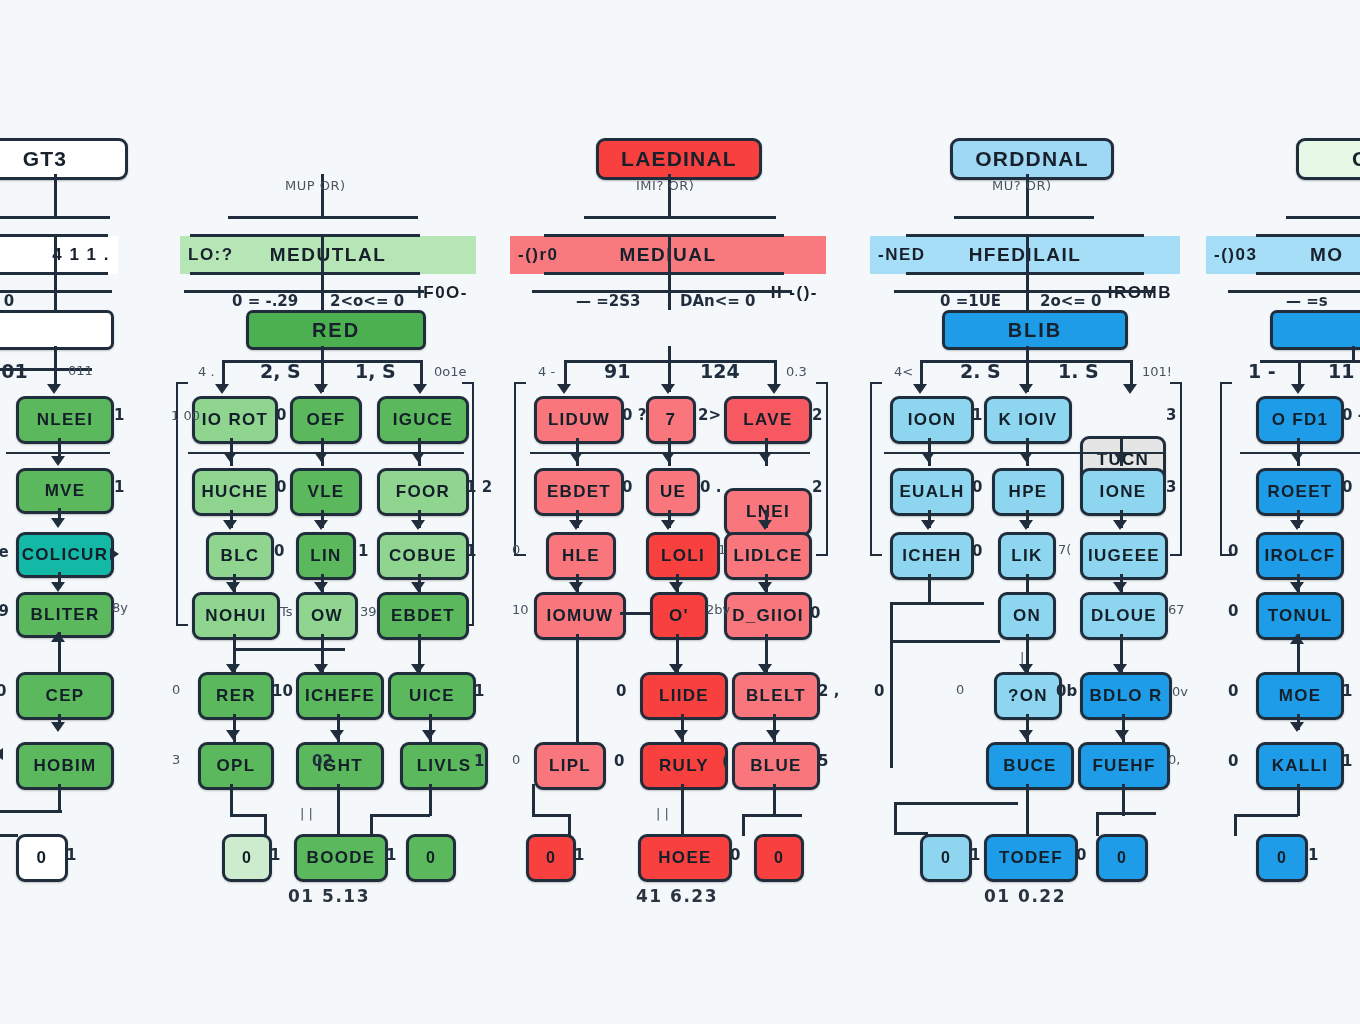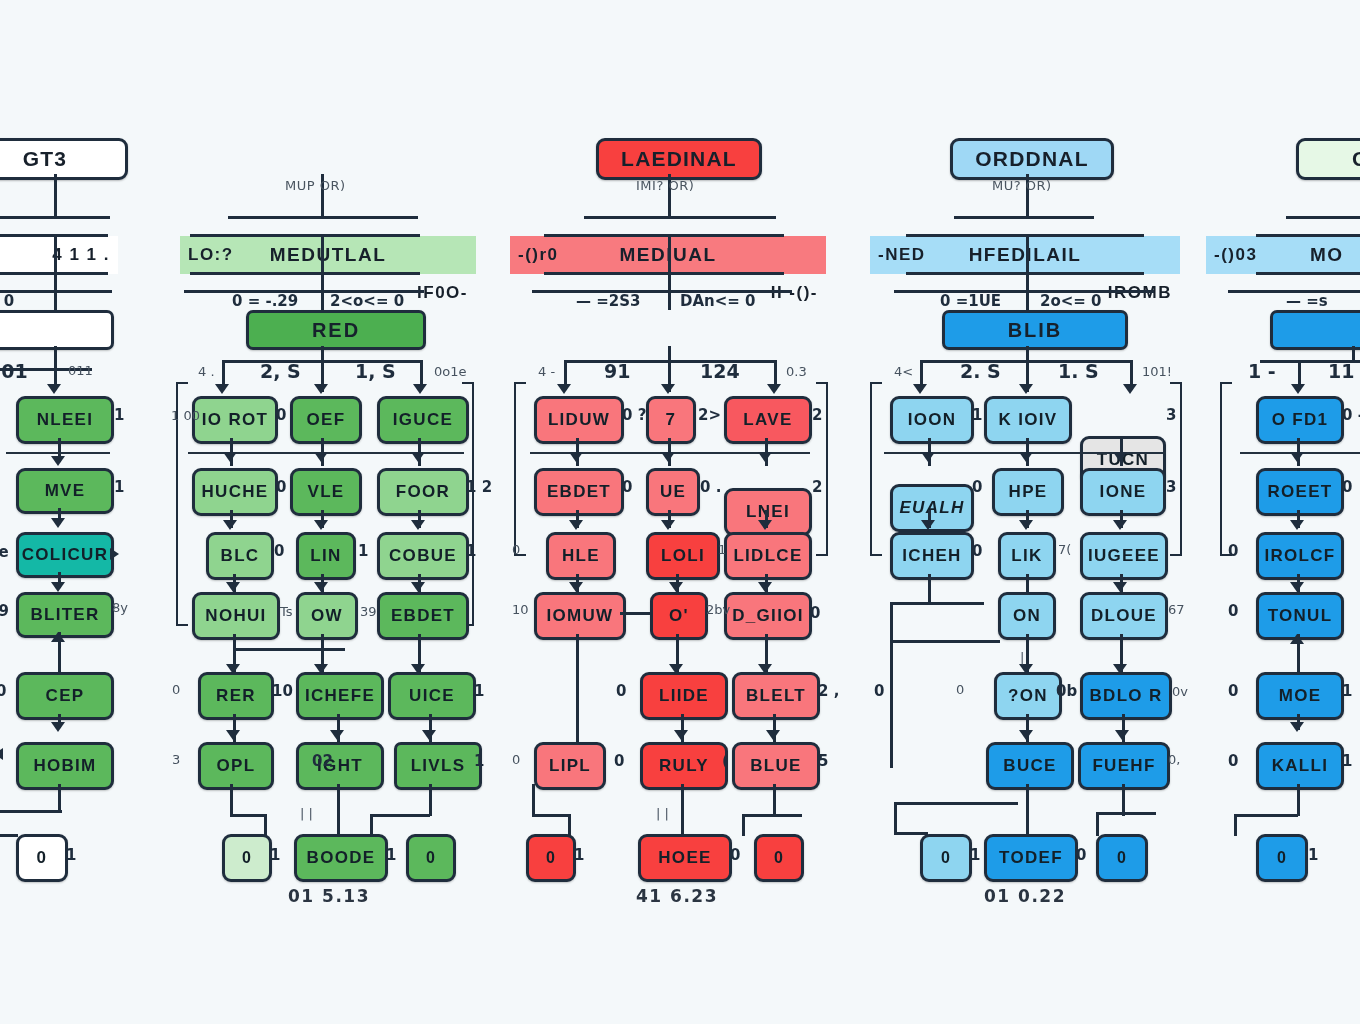--- a/index.html
+++ b/index.html
@@ -327,21 +327,21 @@
     <div class="arrow-down" style="left:56px;top:730px;"></div>
     <div class="arrow-down" style="left:160px;top:730px;"></div>
     <div class="arrow-down" style="left:252px;top:730px;"></div>
 
     <div class="node" style="left:28px;top:742px;width:70px;height:42px;background:#5cb85c;">
       <span>OPL</span>
       </div>
     <div class="node" style="left:126px;top:742px;width:82px;height:42px;background:#5cb85c;">
       <span>IGHT</span>
       </div>
-    <div class="node" style="left:224px;top:742px;width:82px;height:42px;background:#5cb85c;border-radius:7px;">
+    <div class="node" style="left:230px;top:742px;width:82px;height:42px;background:#5cb85c;">
       <span>LIVLS</span>
       </div>
 
     <div class="vline" style="left:60px;top:784px;height:32px;"></div>
     <div class="hline" style="left:60px;top:814px;width:34px;"></div>
     <div class="vline" style="left:94px;top:814px;height:22px;"></div>
     <div class="vline" style="left:167px;top:784px;height:52px;"></div>
     <div class="vline" style="left:259px;top:784px;height:32px;"></div>
     <div class="hline" style="left:200px;top:814px;width:60px;"></div>
     <div class="vline" style="left:200px;top:814px;height:22px;"></div>
@@ -604,21 +604,21 @@
       </div>
 
     <div class="hline hair" style="left:24px;top:452px;width:282px;"></div>
     <div class="vline" style="left:68px;top:438px;height:28px;"></div>
     <div class="vline" style="left:166px;top:438px;height:28px;"></div>
     <div class="vline" style="left:260px;top:438px;height:28px;"></div>
     <div class="arrow-down" style="left:61px;top:452px;"></div>
     <div class="arrow-down" style="left:159px;top:452px;"></div>
     <div class="arrow-down" style="left:253px;top:452px;"></div>
 
-    <div class="node" style="left:30px;top:484px;width:78px;height:42px;background:#8ed5f0;font-style:italic;">
+    <div class="node" style="left:30px;top:468px;width:78px;height:42px;background:#8ed5f0;">
       <span>EUALH</span>
       </div>
     <div class="node" style="left:132px;top:468px;width:66px;height:42px;background:#8ed5f0;">
       <span>HPE</span>
       </div>
     <div class="node" style="left:220px;top:468px;width:80px;height:42px;background:#8ed5f0;">
       <span>IONE</span>
       </div>
 
     <div class="vline" style="left:68px;top:510px;height:18px;"></div>

